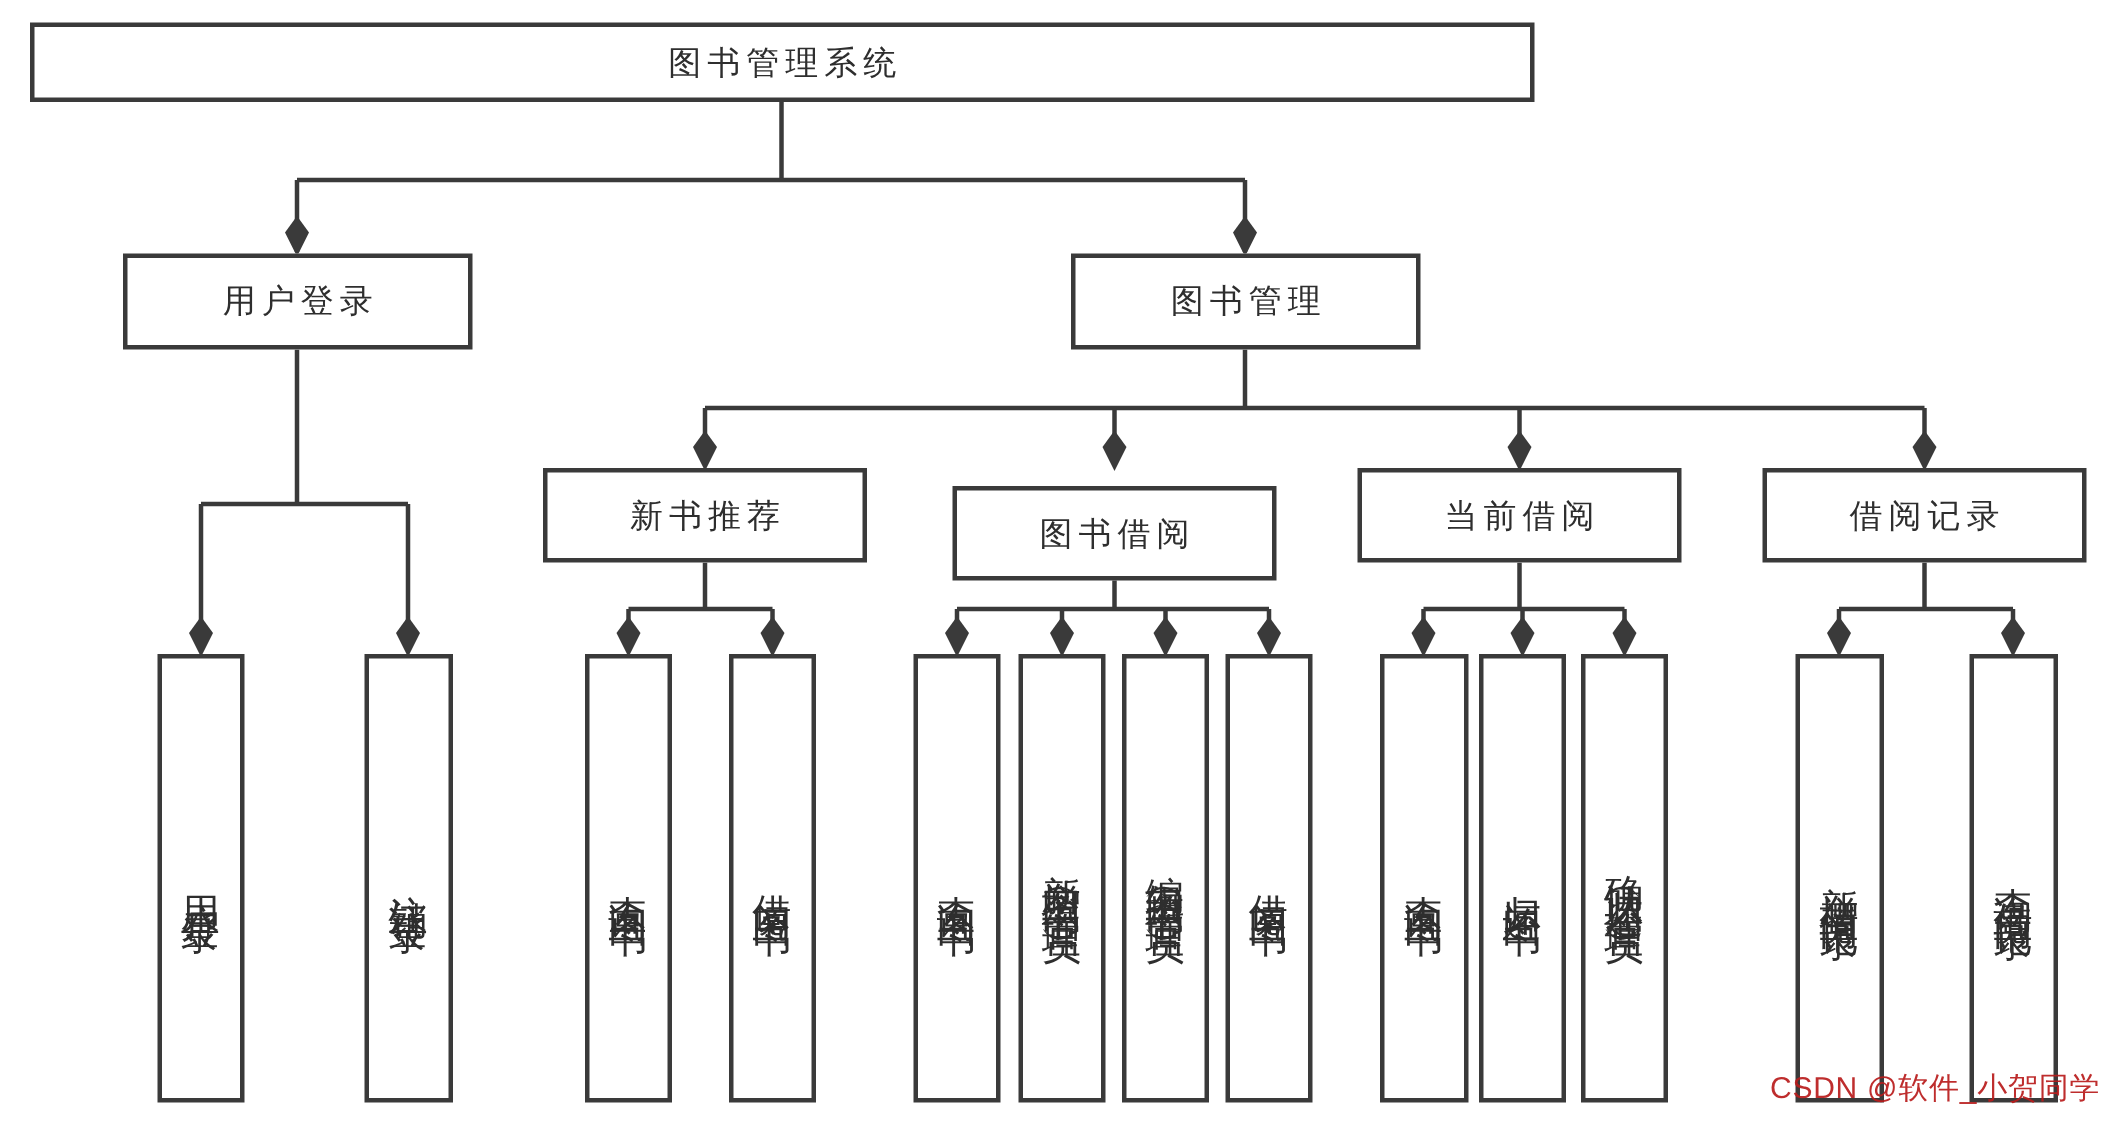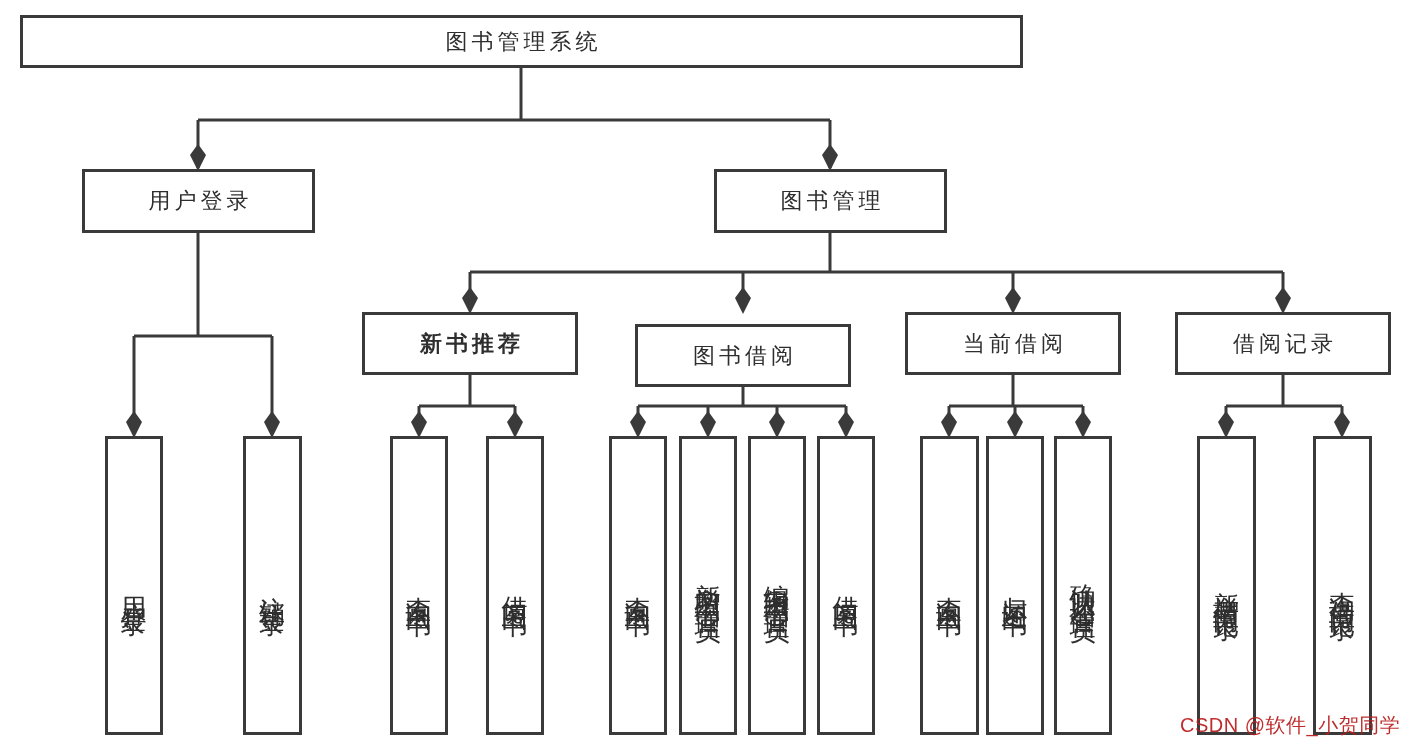--- a/index.html
+++ b/index.html
@@ -138,21 +138,21 @@
     <span class="lbl">图书管理系统</span>
   </div>
 
   <div class="node" style="left:82px; top:169px; width:233px; height:64px;">
     <span class="lbl">用户登录</span>
   </div>
   <div class="node" style="left:714px; top:169px; width:233px; height:64px;">
     <span class="lbl">图书管理</span>
   </div>
 
-  <div class="node" style="left:362px; top:312px; width:216px; height:63px;font-weight:bold;">
+  <div class="node" style="left:362px; top:312px; width:216px; height:63px;">
     <span class="lbl">新书推荐</span>
   </div>
   <div class="node" style="left:635px; top:324px; width:216px; height:63px;">
     <span class="lbl">图书借阅</span>
   </div>
   <div class="node" style="left:905px; top:312px; width:216px; height:63px;">
     <span class="lbl">当前借阅</span>
   </div>
   <div class="node" style="left:1175px; top:312px; width:216px; height:63px;">
     <span class="lbl">借阅记录</span>

